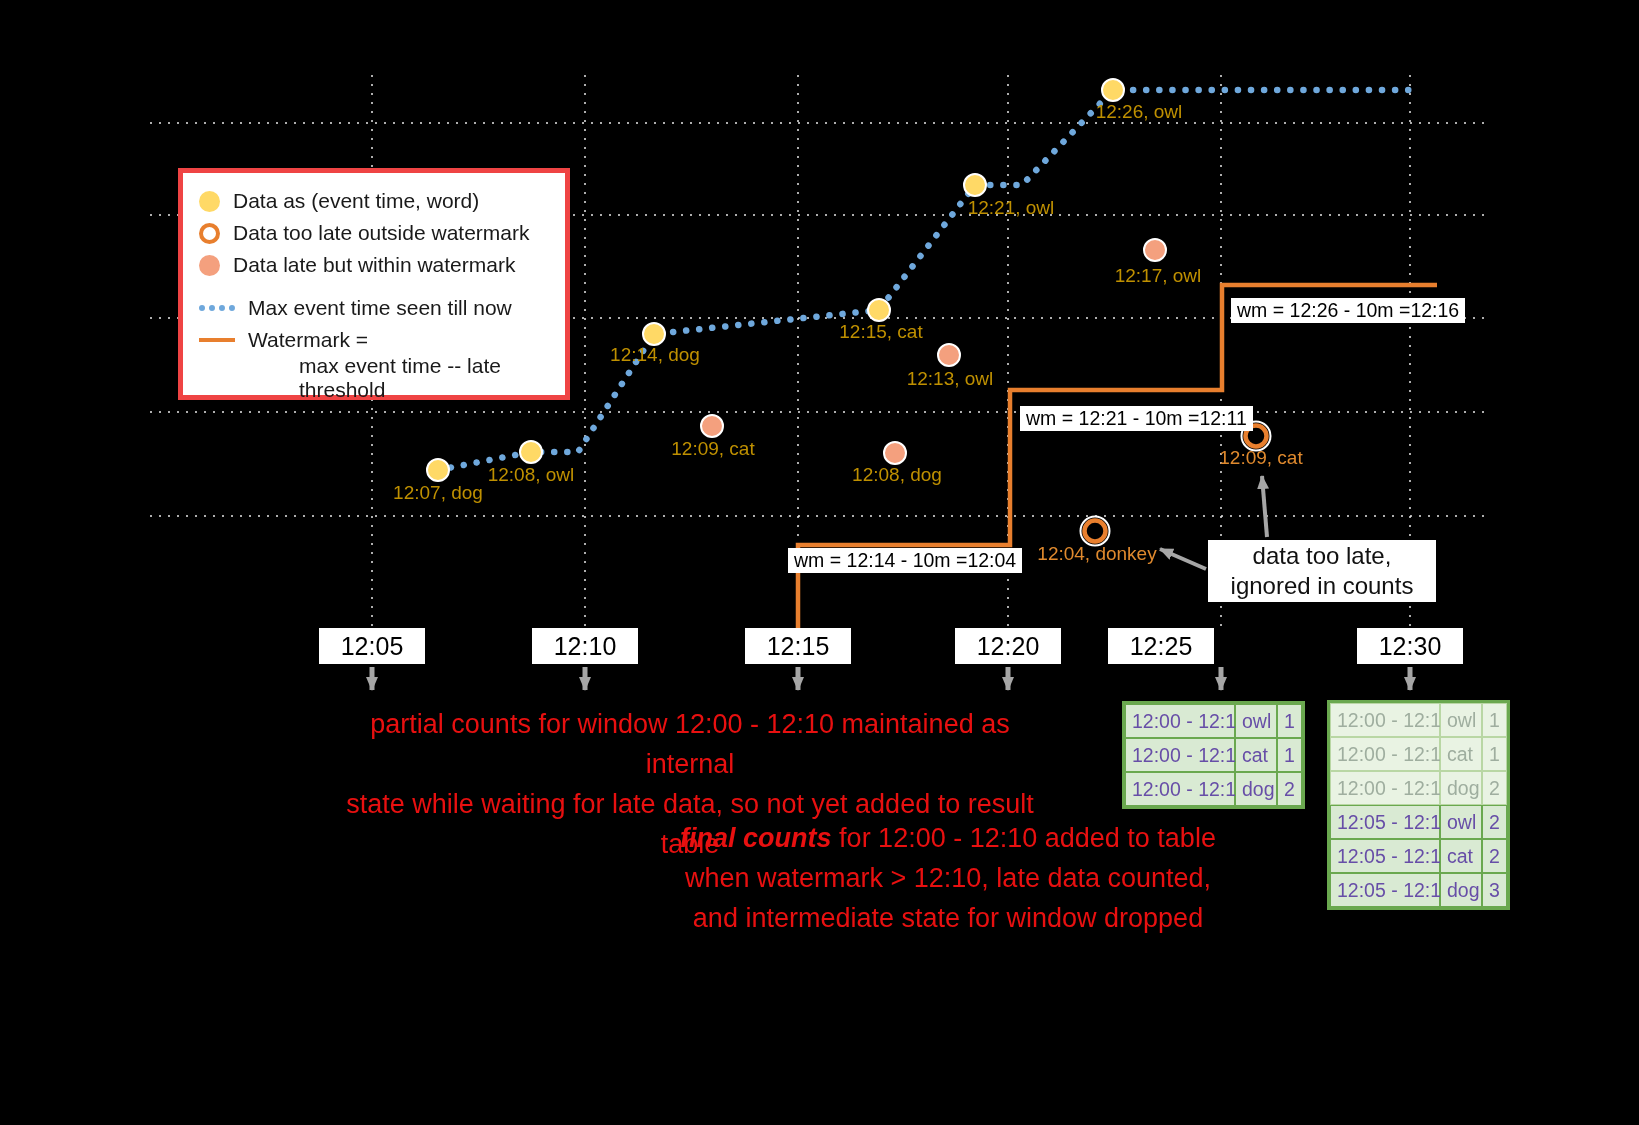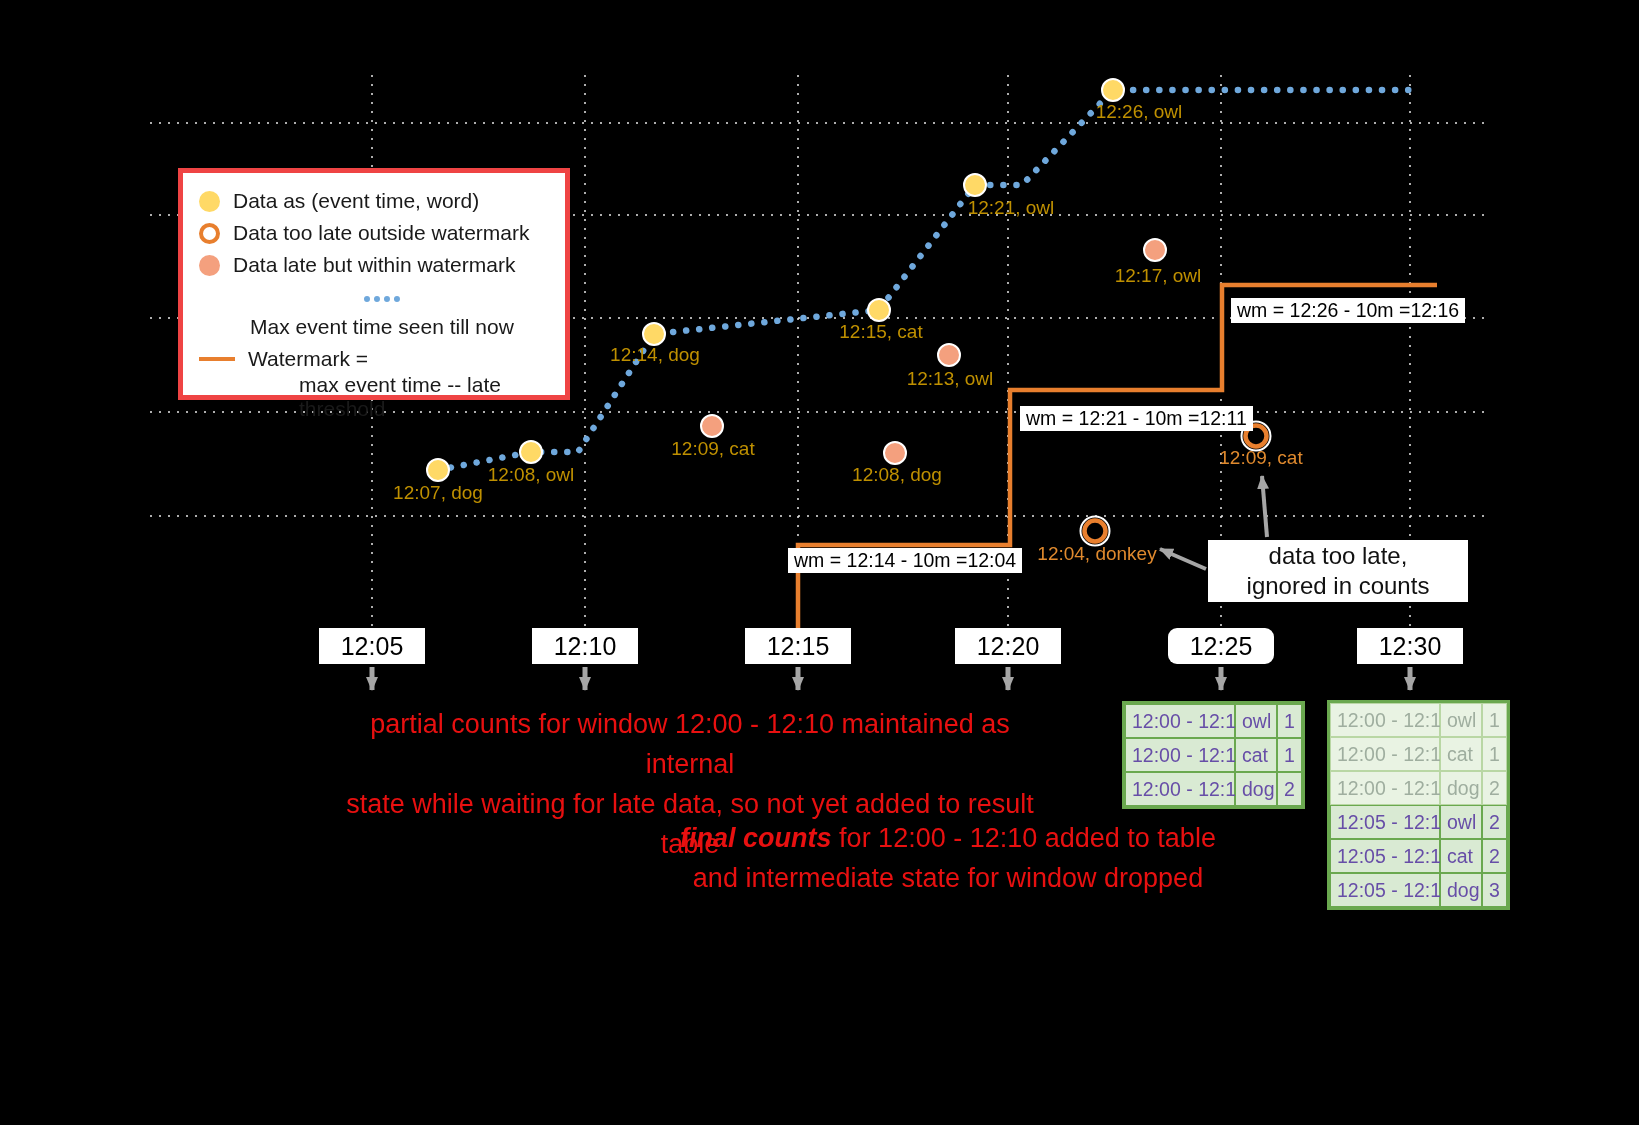--- a/index.html
+++ b/index.html
@@ -8,40 +8,40 @@
   #chart-svg{position:absolute;left:0;top:0;}
 
   
   .legend{position:absolute;left:178px;top:168px;width:392px;height:232px;background:#fff;
           border:5px solid #ef4444;box-sizing:border-box;padding:16px 0 0 16px;}
   .litem{display:flex;align-items:center;gap:13px;margin-bottom:8px;font-size:21px;color:#1a1a1a;}
   .dot{width:21px;height:21px;border-radius:50%;flex:0 0 auto;}
   .dot.yellow{background:#ffd966;}
   .dot.salmon{background:#f4a07e;}
   .dot.hollow{background:#fff;border:4.5px solid #e87f2e;width:13px;height:13px;}
-  .lgap{margin-top:19px;flex-direction:column;}
+  .lgap{margin-top:19px;}
   .dline{width:36px;border-top:6px dotted #6fa8dc;flex:0 0 auto;}
   .sline{width:36px;height:4px;background:#e87f2e;flex:0 0 auto;}
   .sub{margin-left:100px;margin-top:-6px;}
 
   
   .tick{position:absolute;top:628px;transform:translateX(-50%);background:#fff;color:#000;
         font-size:25px;width:106px;height:36px;display:flex;align-items:center;justify-content:center;text-align:right;}
 
   
   .wm{position:absolute;background:#fff;color:#000000;font-size:19.5px;padding:1px 6px;white-space:nowrap;}
 
   
   .note{position:absolute;color:#e81010;text-align:center;font-size:27px;line-height:40px;}
   #note1{left:328px;top:704px;width:724px;}
   #note2{left:556px;top:818px;width:784px;}
   .bi{font-style:italic;font-weight:bold;}
 
   
-  .callout{position:absolute;left:1208px;top:540px;width:260px;height:62px;background:#fff;color:#111;
+  .callout{position:absolute;left:1208px;top:540px;width:228px;height:62px;background:#fff;color:#111;
            font-size:24px;line-height:30px;text-align:center;display:flex;flex-direction:column;justify-content:center;}
 
   
   .gtable{position:absolute;border:3px solid #6aa84f;background:#6aa84f;}
   .grow{display:flex;}
   .gcell{background:#d9ead3;border:1.5px solid #6aa84f;color:#674ea7;font-size:19.5px;display:flex;
          align-items:center;height:34px;box-sizing:border-box;padding:0 6px;white-space:nowrap;}
   .c0{width:110px;}
   .c1{width:42px;}
   .c2{width:25px;justify-content:center;padding:0 2px;}
@@ -133,20 +133,21 @@
     </div>
   </div>
 
   <div class="note" id="note1">
     <div>partial counts for window 12:00 - 12:10 maintained as internal</div>
     <div>state while waiting for late data, so not yet added  to result table</div>
   </div>
 
   <div class="note" id="note2">
     <div><span class="bi">final counts</span><span> for 12:00 - 12:10 added to table</span></div>
+    <div>when watermark &gt; 12:10, late data counted,</div>
     <div>and intermediate state for window dropped</div>
   </div>
 
   <div class="callout">
     <div>data too late,</div>
     <div>ignored in counts</div>
   </div>
 
   <div id="table1" class="gtable" style="left: 1122px; top: 701px;">
       <div class="grow">
@@ -195,18 +196,18 @@
         <div class="gcell c0">12:05 - 12:15</div>
         <div class="gcell c1">dog</div>
         <div class="gcell c2">3</div>
       </div>
     </div>
 
 <div class="tick" style="left: 372px;">12:05</div>
     <div class="tick" style="left: 585px;">12:10</div>
     <div class="tick" style="left: 798px;">12:15</div>
     <div class="tick" style="left: 1008px;">12:20</div>
-    <div class="tick" style="left: 1221px; border-radius: 9px;">12:25</div>
+    <div class="tick" style="left: 1161px;">12:25</div>
     <div class="tick" style="left: 1410px;">12:30</div>
     <div class="wm" style="left: 788px; top: 548px;">wm = 12:14 - 10m =12:04</div>
     <div class="wm" style="left: 1020px; top: 406px;">wm = 12:21 - 10m =12:11</div>
     <div class="wm" style="left: 1231px; top: 298px;">wm = 12:26 - 10m =12:16</div>
   </div>
 
 </body></html>

